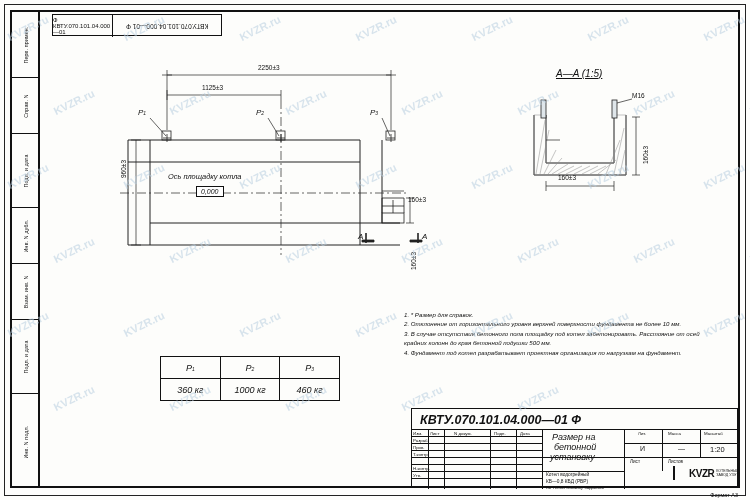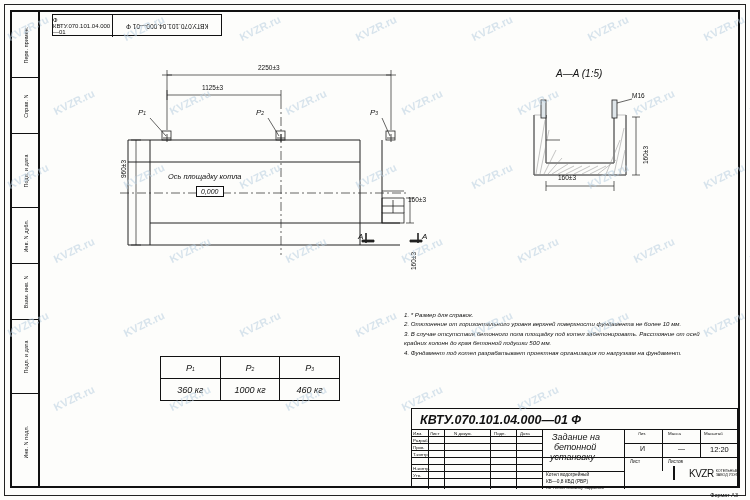--- a/index.html
+++ b/index.html
@@ -132,21 +132,21 @@
     right: 2px; bottom: 4px;
     width: 62px; height: 20px;
     display: flex; align-items: center;
   }
   .kvzr .bars {
     width: 13px; height: 14px;
     background:
       repeating-linear-gradient(115deg, #111 0 2px, #fff 2px 4px);
     border: 1px solid #111;
   }
-  .kvzr .name { font-size: 10px; font-weight: 400; margin-left: 14px; color:#111; letter-spacing:-.5px;}
+  .kvzr .name { font-size: 10px; font-weight: 700; margin-left: 14px; color:#111; letter-spacing:-.5px;}
   .kvzr .sm { font-size: 3.6px; margin-left: 2px; line-height: 1.25; color: #111; }
   .fmt {
     position: absolute; right: 12px; bottom: 2px;
     font-size: 5.5px; color: #111;
   }
 </style>
 </head>
 <body>
 
 <div class="sheet">
@@ -325,21 +325,21 @@
   <div style="position:absolute;left:196px;top:186px;border:1px solid #111;padding:1px 4px;font-size:7px;font-style:italic;color:#111;background:#fff;">
     <span>0,000</span>
   </div>
 
   <div class="txt dim" style="left:408px; top:196px;">160±3</div>
   <div class="txt dim" style="left:410px; top:270px; transform:rotate(-90deg); transform-origin:left top;"><span>160±3</span></div>
 
   <div class="txt" style="left:358px; top:232px; font-size:8px; font-style:italic;">A</div>
   <div class="txt" style="left:422px; top:232px; font-size:8px; font-style:italic;">A</div>
 
-  <div class="txt" style="left:556px; top:68px; font-size:10px; font-style:italic;">A—A (1:5)</div>
+  <div class="txt" style="left:556px; top:68px; font-size:10px; font-style:italic;text-decoration:underline;">A—A (1:5)</div>
   <div class="txt dim" style="left:632px; top:92px;">M16</div>
   <div class="txt dim" style="left:558px; top:174px;">160±3</div>
   <div class="txt dim" style="left:642px; top:164px; transform:rotate(-90deg); transform-origin:left top;"><span>160±3</span></div>
 
   <div class="notes">
     <div>1. * Размер для справок.</div>
     <div>2. Отклонение от горизонтального уровня верхней поверхности фундамента не более 10  мм.</div>
     <div>3. В случае отсутствия бетонного пола площадку под котел забетонировать. Расстояние от осей крайних колонн до края бетонной подушки  500 мм.</div>
     <div>4. Фундамент под котел разрабатывает проектная организация по нагрузкам на фундамент.</div>
   </div>
@@ -396,34 +396,34 @@
     <div class="t" style="left:42px; top:22px; font-size:4.4px;">N докум.</div>
     <div class="t" style="left:82px; top:22px; font-size:4.4px;">Подп.</div>
     <div class="t" style="left:108px; top:22px; font-size:4.4px;">Дата</div>
 
     <div class="t" style="left:1px; top:28.5px; font-size:4.4px;">Разраб.</div>
     <div class="t" style="left:1px; top:35.5px; font-size:4.4px;">Пров.</div>
     <div class="t" style="left:1px; top:42.5px; font-size:4.4px;">Т.контр.</div>
     <div class="t" style="left:1px; top:56.5px; font-size:4.4px;">Н.контр.</div>
     <div class="t" style="left:1px; top:63.5px; font-size:4.4px;">Утв.</div>
 
-    <div class="t" style="left:140px; top:23px; font-size:9px; font-style:italic;">Задание на</div>
+    <div class="t" style="left:140px; top:23px; font-size:9px; font-style:italic;">Размер на</div>
     <div class="t" style="left:142px; top:33px; font-size:9px; font-style:italic;">бетонной</div>
     <div class="t" style="left:138px; top:43px; font-size:9px; font-style:italic;">установку</div>
 
     <div class="t" style="left:134px; top:63px; font-size:4.8px;">Котел водогрейный</div>
     <div class="t" style="left:134px; top:69.5px; font-size:4.8px;">КВ—0,8  КБД (РВР)</div>
     <div class="t" style="left:134px; top:75.5px; font-size:4.8px;">по техническому заданию</div>
 
     <div class="t" style="left:226px; top:22px; font-size:4.4px;">Лит.</div>
     <div class="t" style="left:256px; top:22px; font-size:4.4px;">Масса</div>
     <div class="t" style="left:292px; top:22px; font-size:4.4px;">Масштаб</div>
     <div class="t" style="left:228px; top:36px; font-size:7px;">И</div>
     <div class="t" style="left:266px; top:36px; font-size:7px;">—</div>
-    <div class="t" style="left:298px; top:36px; font-size:7.5px;">12:20</div>
+    <div class="t" style="left:298px; top:36px; font-size:7.5px;">1:20</div>
 
     <div class="t" style="left:218px; top:50px; font-size:4.6px;">Лист</div>
     <div class="t" style="left:256px; top:50px; font-size:4.6px;">Листов</div>
 
     <div class="kvzr">
       <div class="bars"></div>
       <div class="name">KVZR</div>
       <div class="sm">
         <div>КОТЕЛЬНЫЙ</div>
         <div>ЗАВОД УЗЭТ</div>

